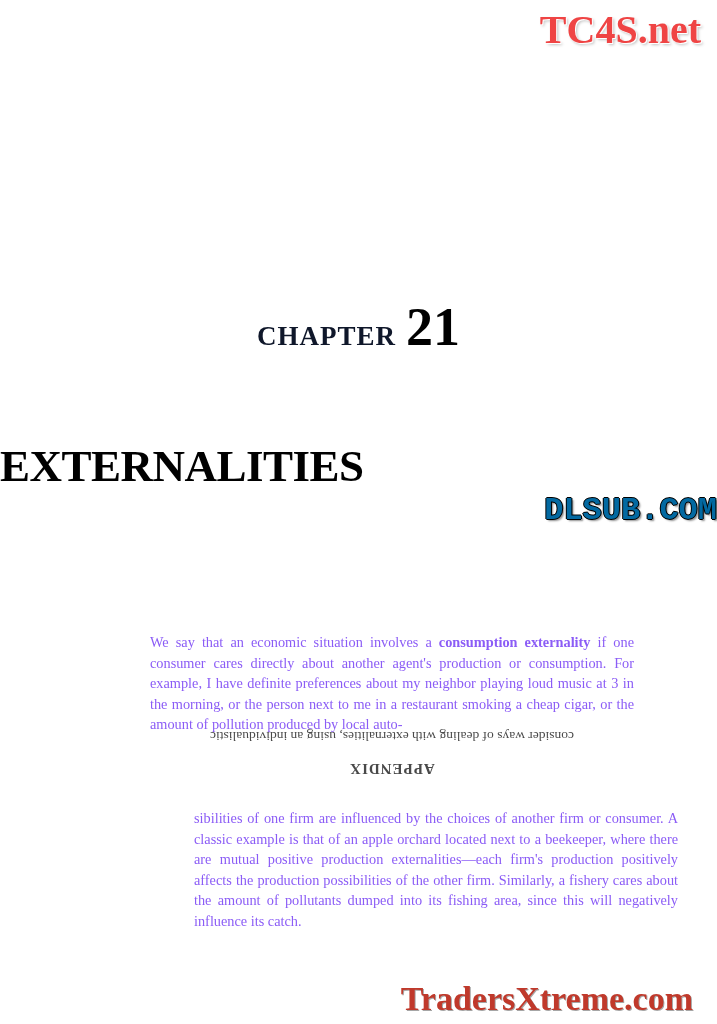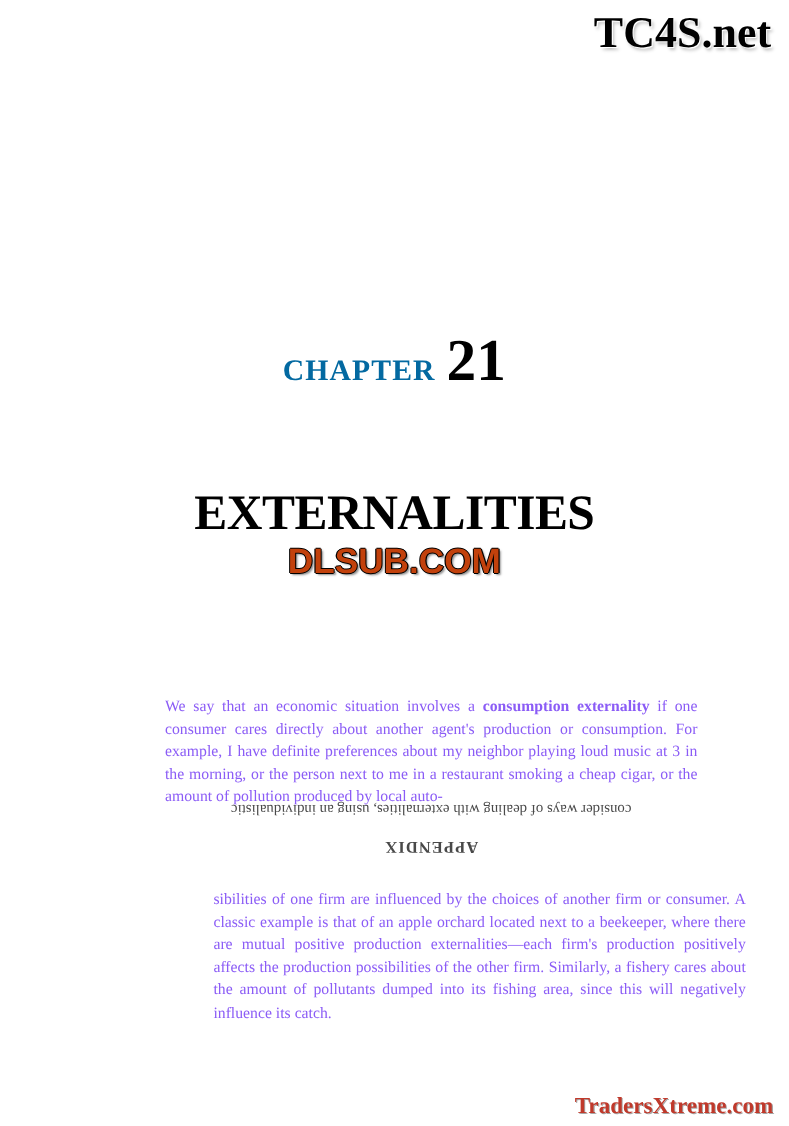--- a/index.html
+++ b/index.html
@@ -21,78 +21,78 @@
   }
 
   
   .top-watermark {
     position: absolute;
     top: 6px;
     right: 16px;
     font-family: "Liberation Serif", serif;
     font-weight: bold;
     font-size: 40px;
-    color: #000000;
+    color: #ef4444;
     letter-spacing: 0px;
     text-shadow: 1px 1px 0 #ffffff, 2px 2px 3px rgba(0,0,0,0.25);
     margin-left: 36px;
   }
 
   
   .chapter-head {
     position: absolute;
     top: 296px;
     left: 0;
     right: 0;
     text-align: center;
     white-space: nowrap;
   }
   .chapter-word {
     font-family: "Liberation Serif", serif;
     font-weight: bold;
     font-size: 27px;
     letter-spacing: 1px;
-    color: #0369a1;
+    color: #0f172a;
     vertical-align: baseline;
   }
   .chapter-number {
     font-family: "Liberation Serif", serif;
     font-weight: bold;
     font-size: 54px;
     color: #000;
     margin-left: 10px;
     vertical-align: baseline;
   }
 
   
   .chapter-title {
     position: absolute;
     top: 440px;
     left: 0;
     right: 0;
-    text-align: center;
+    text-align: left;
     font-family: "Liberation Serif", serif;
     font-weight: bold;
     font-size: 45px;
     letter-spacing: -0.5px;
     color: #000;
   }
 
   
   .dlsub-watermark {
     position: absolute;
     top: 492px;
     left: 0;
     right: 0;
-    text-align: center;
-    font-family: Liberation Sans, sans-serif;
+    text-align: right;
+    font-family: Liberation Mono, monospace;
     font-weight: bold;
     font-size: 32px;
     letter-spacing: 0px;
-    color: #c2410c;
+    color: #0369a1;
     text-shadow:
        1px 0 0 #000,
       -1px 0 0 #000,
        0 1px 0 #000,
        0 -1px 0 #000,
        2px 2px 2px rgba(0,0,0,0.45);
   }
 
   
   .body-block {
@@ -139,24 +139,24 @@
     font-size: 15px;
     font-weight: bold;
     letter-spacing: 1px;
     text-align: center;
   }
 
   
   .bottom-watermark {
     position: absolute;
     bottom: 6px;
-    right: 14px;
+    right: 24px;
     font-family: "Liberation Serif", serif;
     font-weight: bold;
-    font-size: 21px;
+    font-size: 34px;
     color: #c0392b;
     text-shadow: 1px 1px 0 rgba(0,0,0,0.35);
   }
 </style>
 </head>
 <body>
 
 <div class="page">
 
   <div class="top-watermark">TC4S.net</div>

